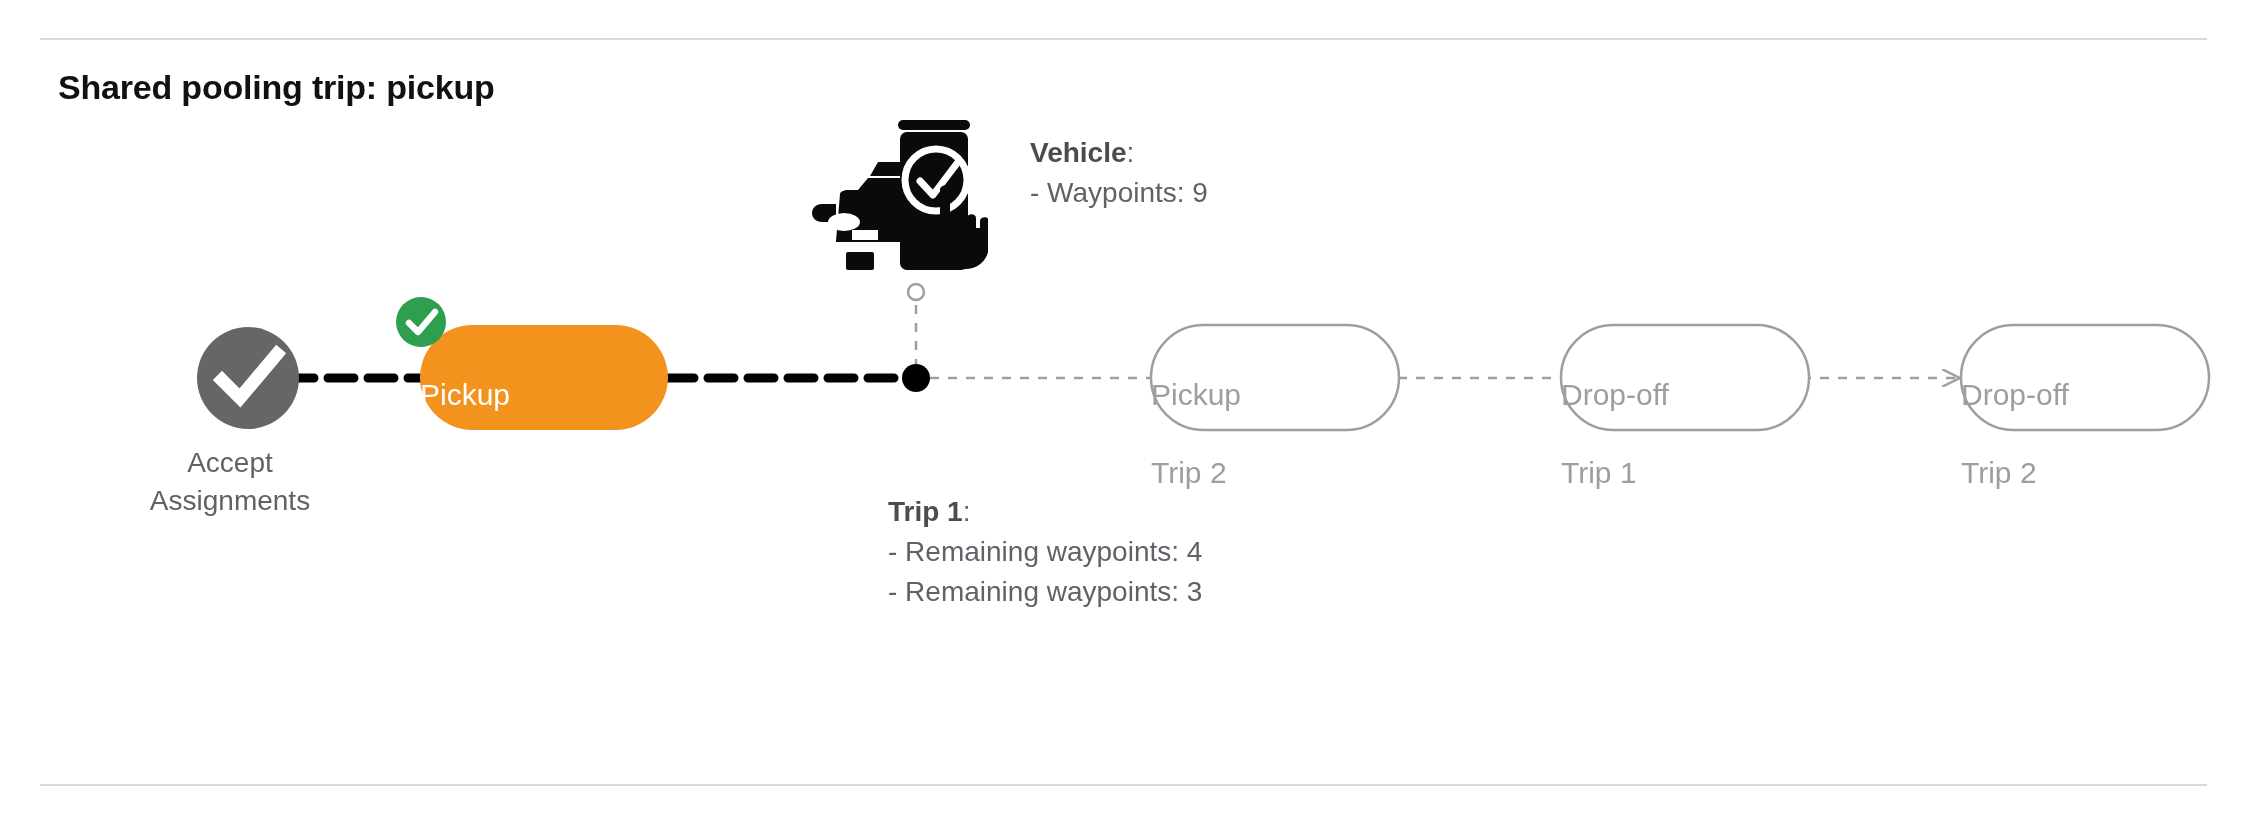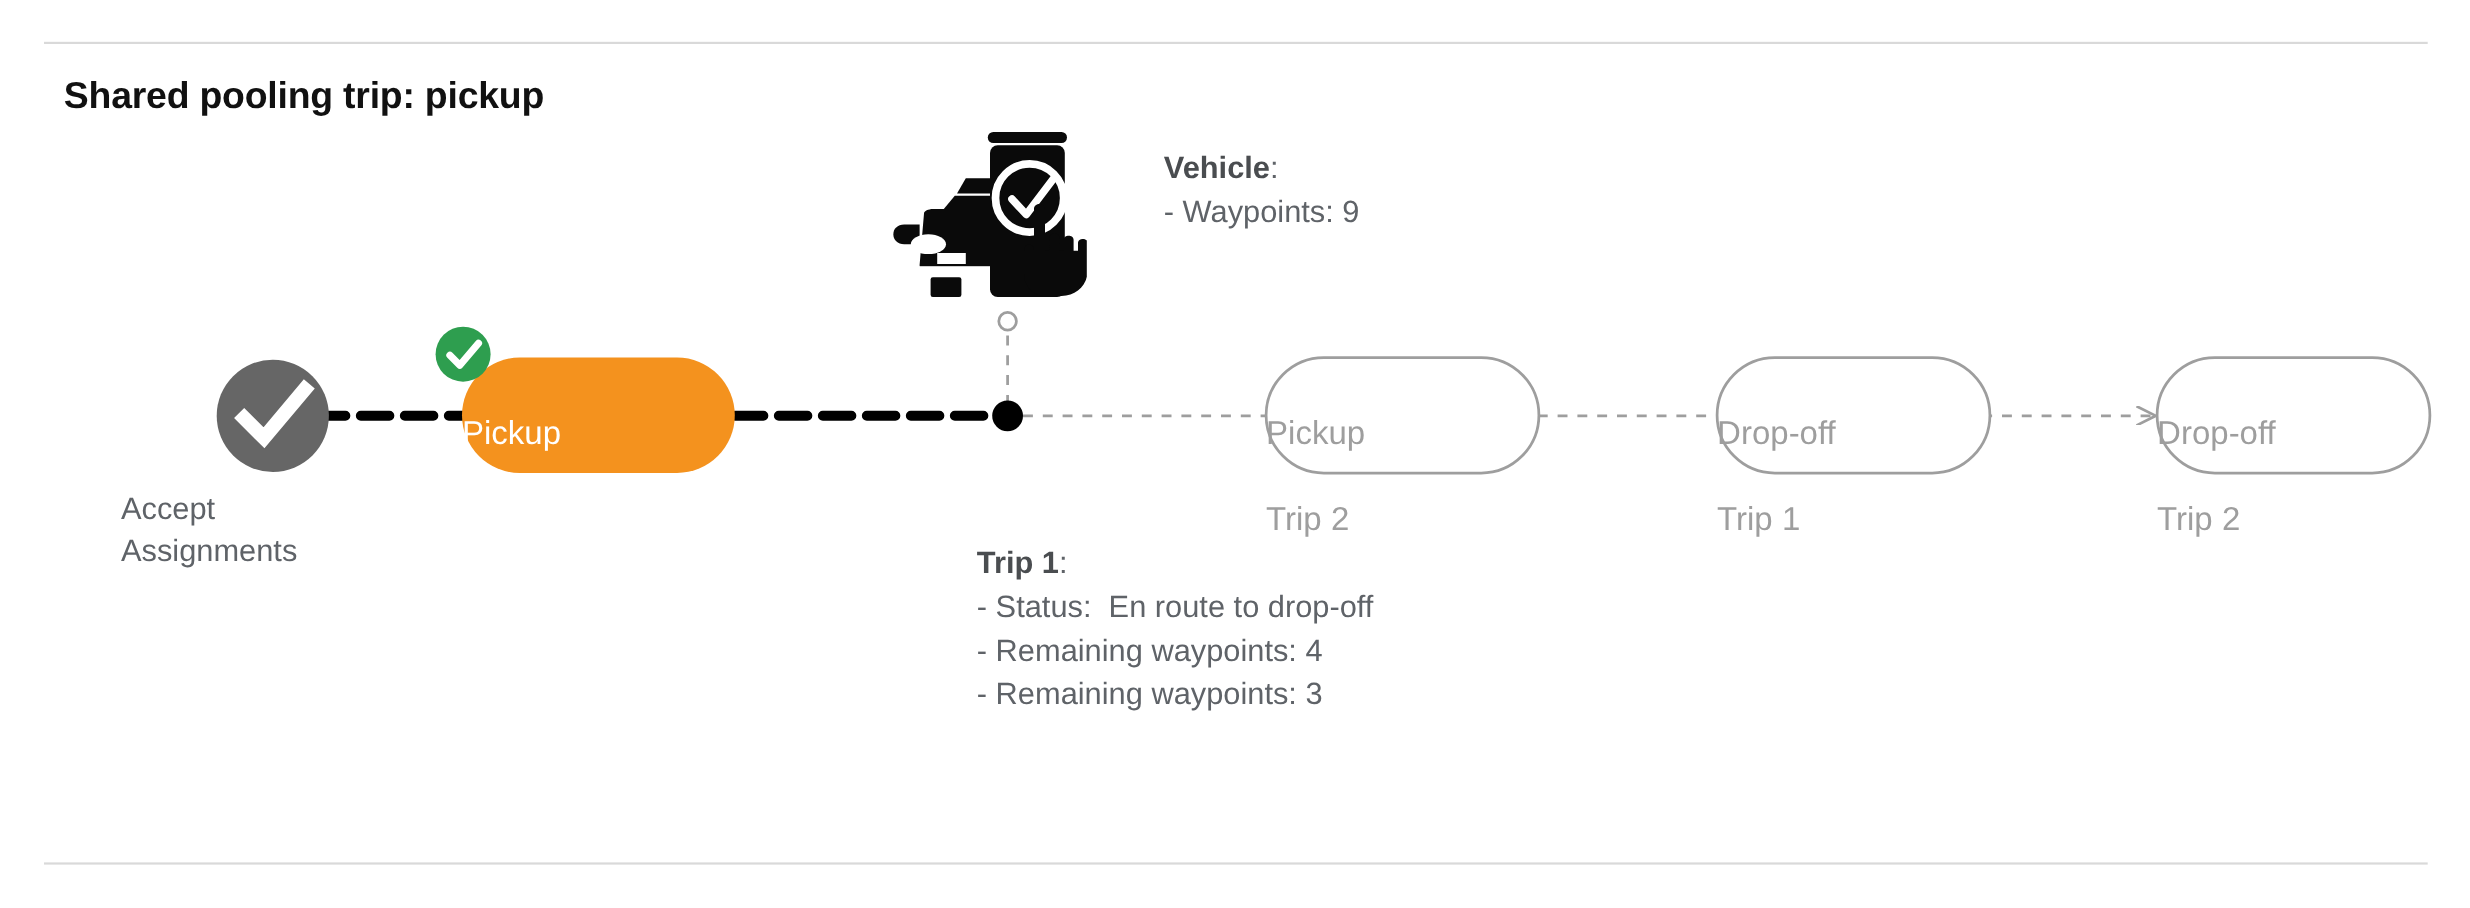--- a/index.html
+++ b/index.html
@@ -64,37 +64,38 @@
     font-weight: normal;
   }
   .pill-label.active   { color: #ffffff; }
   .pill-label.inactive { color: #9e9e9e; }
 
   #accept-label {
     position: absolute;
     left: 110px;
     top: 444px;
     width: 240px;
+    text-align: center;
     font-size: 28px;
     line-height: 1.34;
     color: #5f6368;
     white-space: pre-line;
   }
 
   
   .anno {
     position: absolute;
     color: #5f6368;
     font-size: 28px;
     line-height: 1.42;
   }
   .anno .hd { font-weight: bold; color: #4a4d50; }
   .anno .row { white-space: pre; }
 
-  #vehicle-anno { left: 1030px; top: 133px; margin-left: 28px; }
+  #vehicle-anno { left: 1030px; top: 133px; }
   #trips-anno   { left: 888px;  top: 492px; }
 
   
   #vehicle-icon {
     position: absolute;
     left: 812px;
     top: 118px;
     width: 176px;
     height: 156px;
   }
@@ -210,21 +211,20 @@
       <span class="hd">Vehicle</span><span>:</span>
     </div>
     <div class="row">- Waypoints: 9</div>
   </div>
 
   <div class="anno" id="trips-anno">
     <div>
       <div>
         <span class="hd">Trip 1</span><span>:</span>
       </div>
-      <div class="row">- Status:  En route to drop-off</div>
       <div class="row">- Remaining waypoints: 4</div>
     </div>
     <div>
       <div class="row">- Remaining waypoints: 3</div>
     </div>
   </div>
 
 </div>
 
 </body></html>

